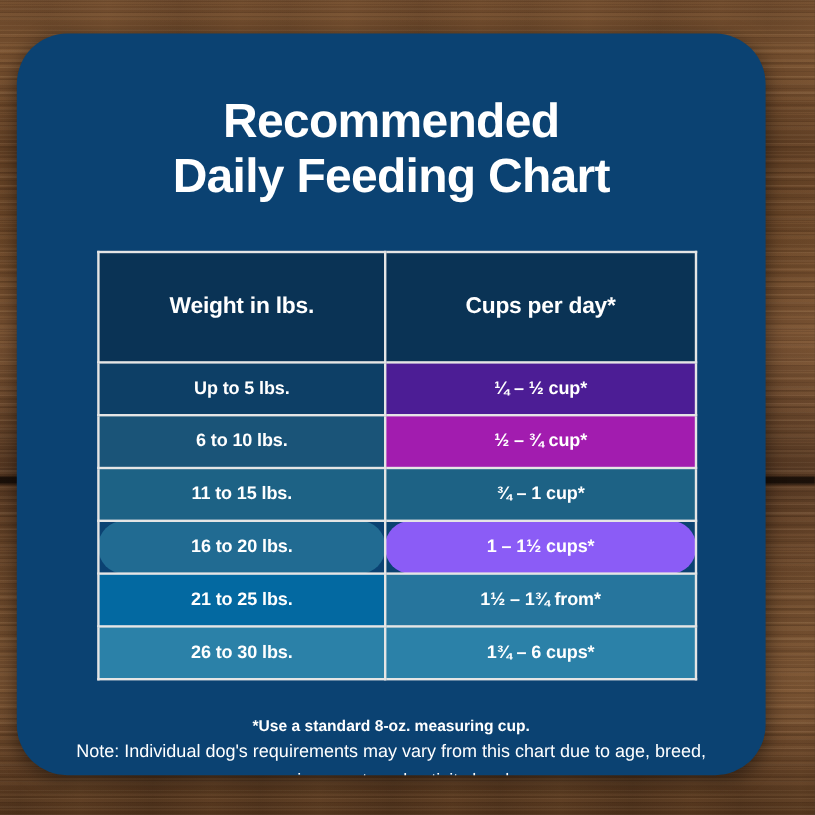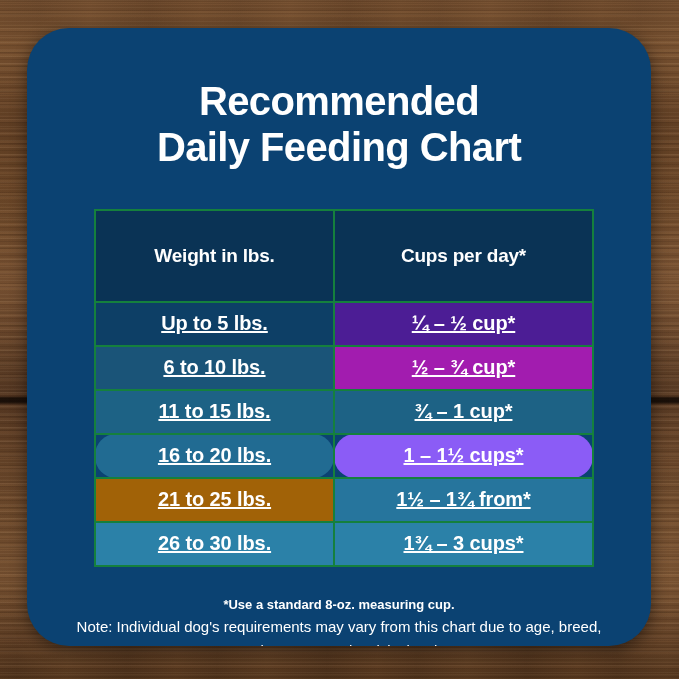--- a/index.html
+++ b/index.html
@@ -66,21 +66,21 @@
         #5d3d25 64%,
         #6d4a2c 74%,
         #7a5433 85%,
         #5c3c23 94%,
         #4b3019 100%);
   }
 
   
   #feeding-card {
     position: absolute;
-    left: 27px;
+    left: 14px;
     top: 28px;
     width: 624px;
     height: 618px;
     background: #0b4272;
     border-radius: 42px;
     box-shadow: 0 4px 16px rgba(0,0,0,0.45);
     overflow: hidden;
   }
 
   .card-title {
@@ -102,36 +102,35 @@
     margin: 38px auto 0 auto;
     width: 490px;
   }
   table.feeding-table {
     width: 490px;
     border-collapse: collapse;
     table-layout: fixed;
   }
   table.feeding-table th,
   table.feeding-table td {
-    border: 2px solid #15803d;
+    border: 2px solid #e5e5e5;
     color: #ffffff;
     text-align: center;
     font-weight: bold;
   }
   table.feeding-table th {
     height: 88px;
     background: #0a3355;
     font-size: 19px;
     letter-spacing: -0.2px;
   }
   table.feeding-table td {
     height: 40px;
-    font-size: 20px;
+    font-size: 15px;
     letter-spacing: -0.1px;
-    text-decoration: underline;
   }
   .col-weight { width: 235px; }
   .col-cups   { width: 255px; }
 
   tr.row-0 td { background: #0d3f66; }
   tr.row-1 td { background: #1a5478; }
   tr.row-2 td { background: #1d6285; }
   tr.row-3 td { background: #216b92; border-radius: 21px; }
   tr.row-4 td { background: #26759d; }
   tr.row-5 td { background: #2b81a8; }
@@ -186,26 +185,26 @@
         </tr>
         <tr class="row-2">
           <td style="background: rgb(29, 98, 133);">11 to 15 lbs.</td>
           <td style="background: rgb(29, 98, 133);">¾ – 1 cup*</td>
         </tr>
         <tr class="row-3">
           <td style="background: rgb(33, 107, 146);">16 to 20 lbs.</td>
           <td style="background: #8b5cf6;">1 – 1½ cups*</td>
         </tr>
         <tr class="row-4">
-          <td style="background: #a16207;">21 to 25 lbs.</td>
+          <td style="background: #0369a1;">21 to 25 lbs.</td>
           <td style="background: rgb(38, 117, 157);">1½ – 1¾ from*</td>
         </tr>
         <tr class="row-5">
           <td style="background: rgb(43, 129, 168);">26 to 30 lbs.</td>
-          <td style="background: rgb(43, 129, 168);">1¾ – 3 cups*</td>
+          <td style="background: rgb(43, 129, 168);">1¾ – 6 cups*</td>
         </tr>
       </tbody>
     </table>
   </div>
 
   <div id="footnotes">
     <div class="footnote-strong">*Use a standard 8-oz. measuring cup.</div>
     <div class="footnote-line">Note: Individual dog's requirements may vary from this chart due to age, breed, environment, and activity level.</div>
 
   </div>

